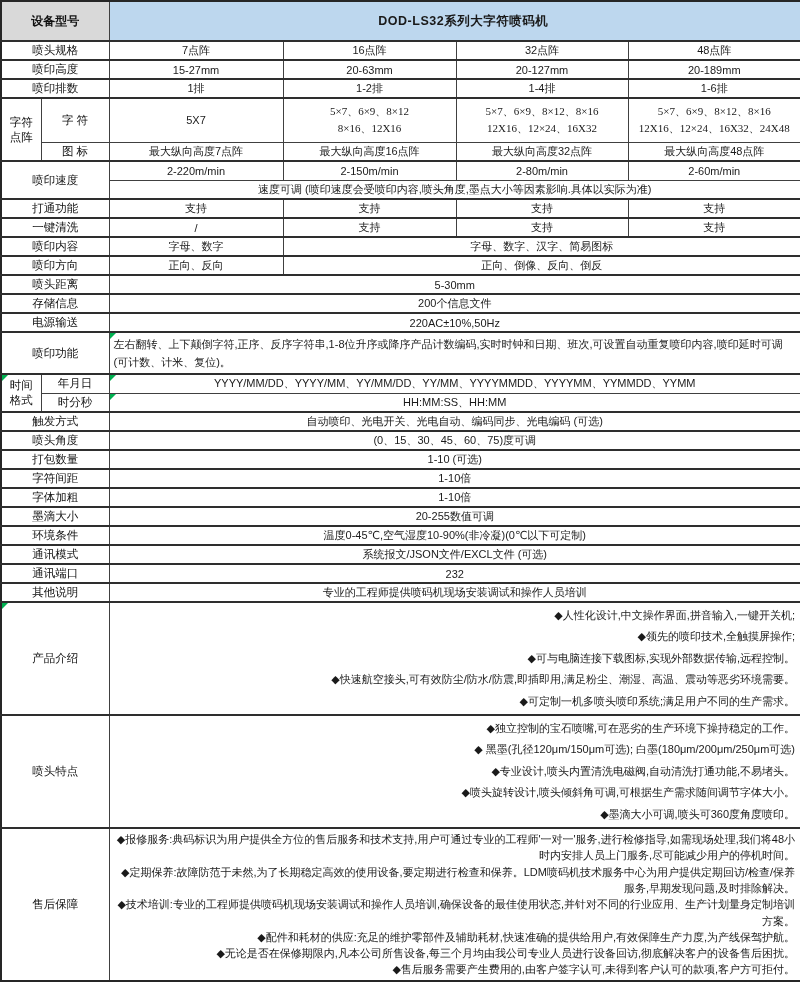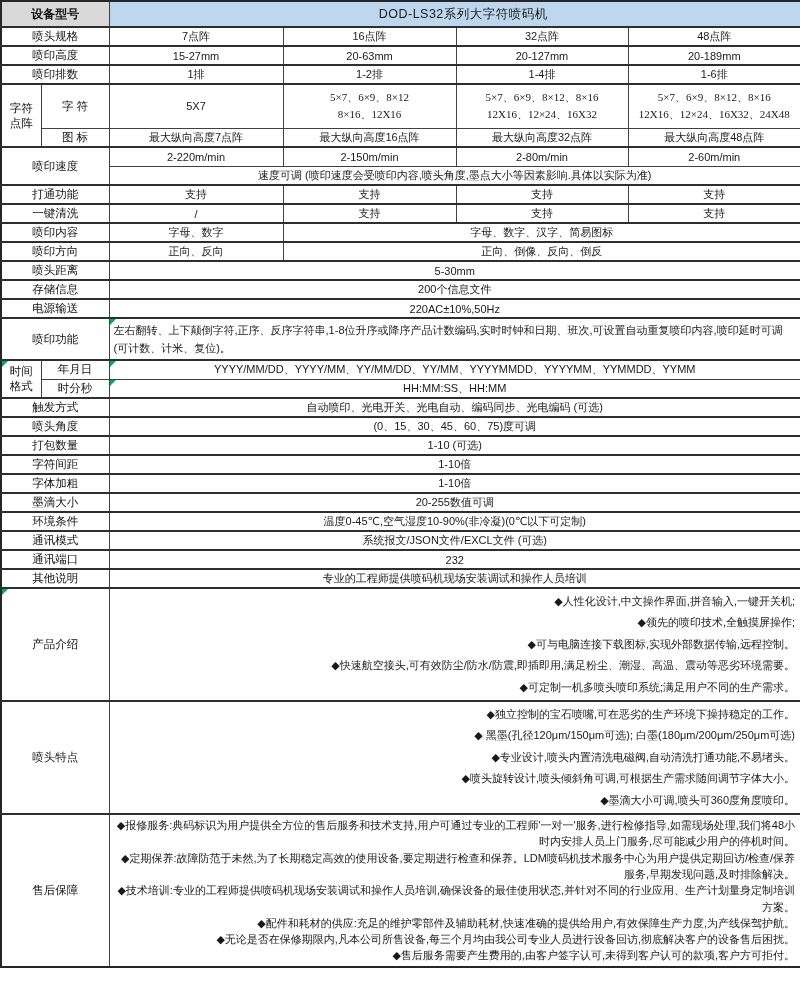--- a/index.html
+++ b/index.html
@@ -4,21 +4,21 @@
 <style>
   html,body{margin:0;padding:0;background:#fff;}
   body{width:800px;font-family:"Liberation Sans","DejaVu Sans",sans-serif;color:#1a1a1a;}
   table{width:800px;border-collapse:collapse;table-layout:fixed;border:2px solid #262626;}
   td{border:1px solid #404040;font-size:11px;text-align:center;vertical-align:middle;
      padding:1px 3px;overflow:hidden;word-break:break-all;}
   tr{height:19px;}
   tr.bt td{border-top-width:2px;border-top-color:#2e2e2e;}
   .lbl{font-size:11.5px;color:#111;}
   .hdr-lbl{background:#d9d9d9;font-weight:bold;font-size:12px;}
-  .hdr-title{background:#bdd7ee;font-weight:normal;font-size:12.5px;letter-spacing:.5px;padding-left:20px;}
+  .hdr-title{background:#bdd7ee;font-weight:bold;font-size:12.5px;letter-spacing:.5px;padding-left:20px;}
   .two-line div{line-height:17px;font-family:Liberation Serif, serif;}
   .left{text-align:left;padding:2px 5px 2px 4px;}
   .bullets div{line-height:21.4px;text-align:right;}
   .aftersale div{line-height:16.3px;}
   .fn{line-height:18px;}
   .flag{position:relative;}
   .flag::before{content:"";position:absolute;top:0;left:0;width:0;height:0;
      border-top:6px solid #00b050;border-right:6px solid transparent;}
 </style>
 </head>
@@ -28,21 +28,21 @@
   <colgroup>
     <col style="width:40px">
       <col style="width:68px">
     <col style="width:174px">
       <col style="width:173px">
       <col style="width:172px">
       <col style="width:173px">
   </colgroup>
 
   <tbody>
-      <tr style="height:26px">
+      <tr style="height:40px">
     <td class="lbl hdr-lbl" colspan="2">设备型号</td>
     <td class="hdr-title" colspan="4">DOD-LS32系列大字符喷码机</td>
   </tr>
 
   <tr class="bt">
     <td class="lbl" colspan="2">喷头规格</td>
     <td>7点阵</td>
     <td>16点阵</td>
     <td>32点阵</td>
     <td>48点阵</td>

